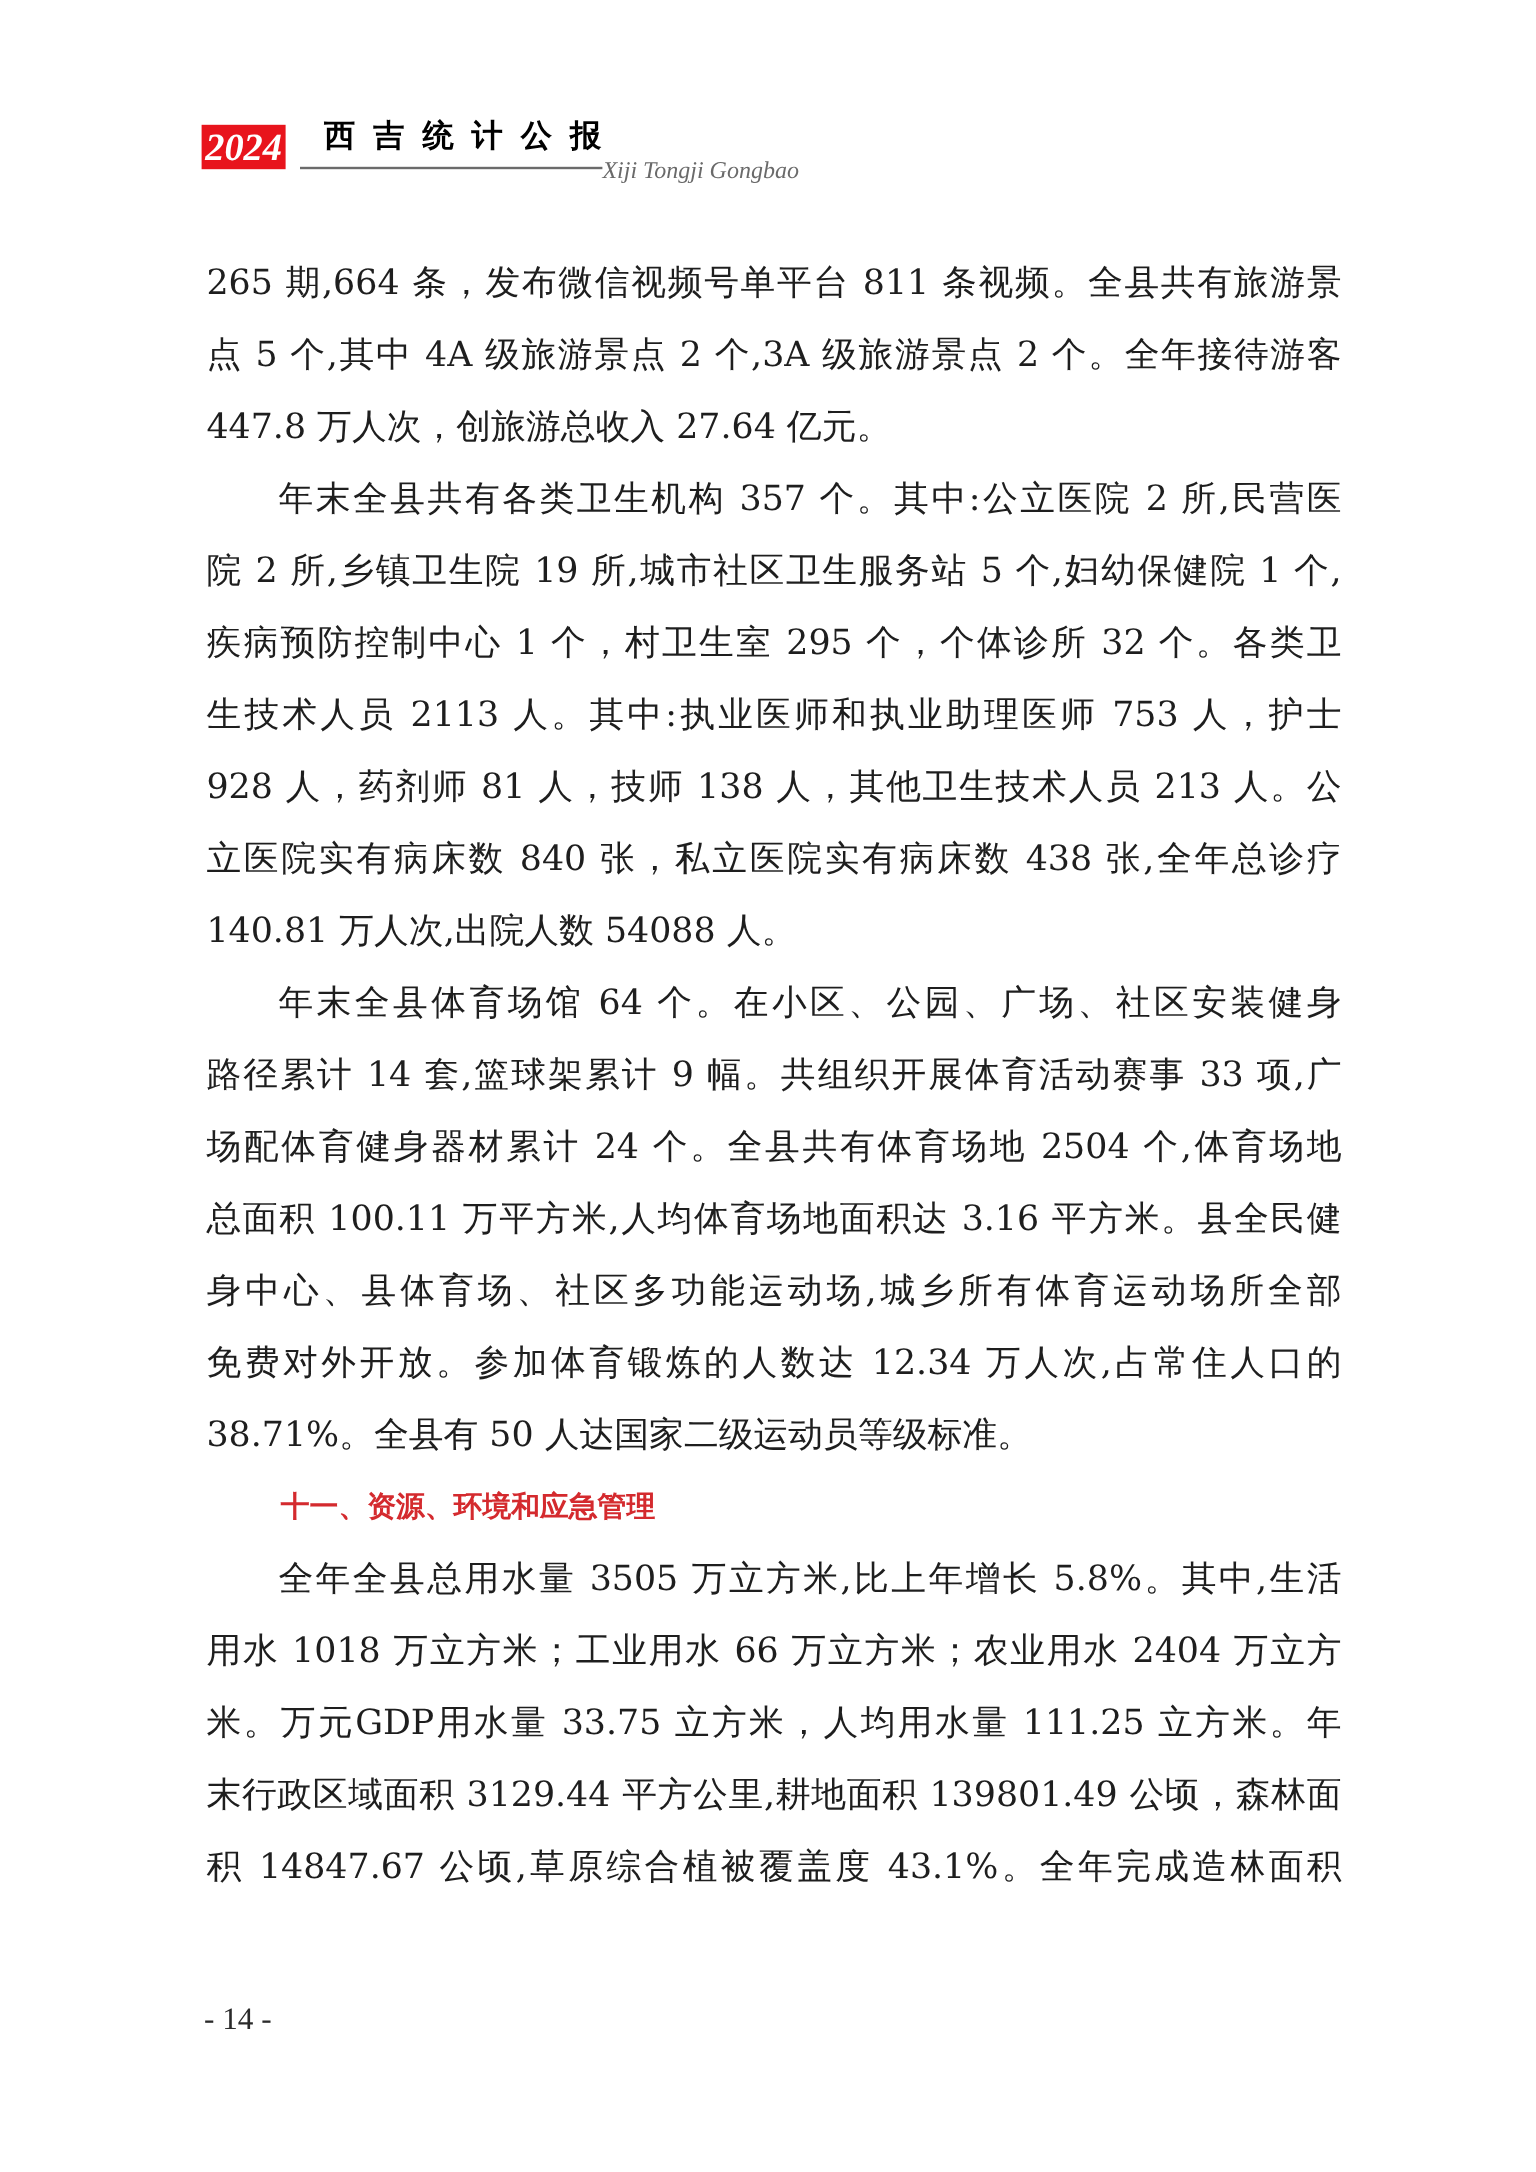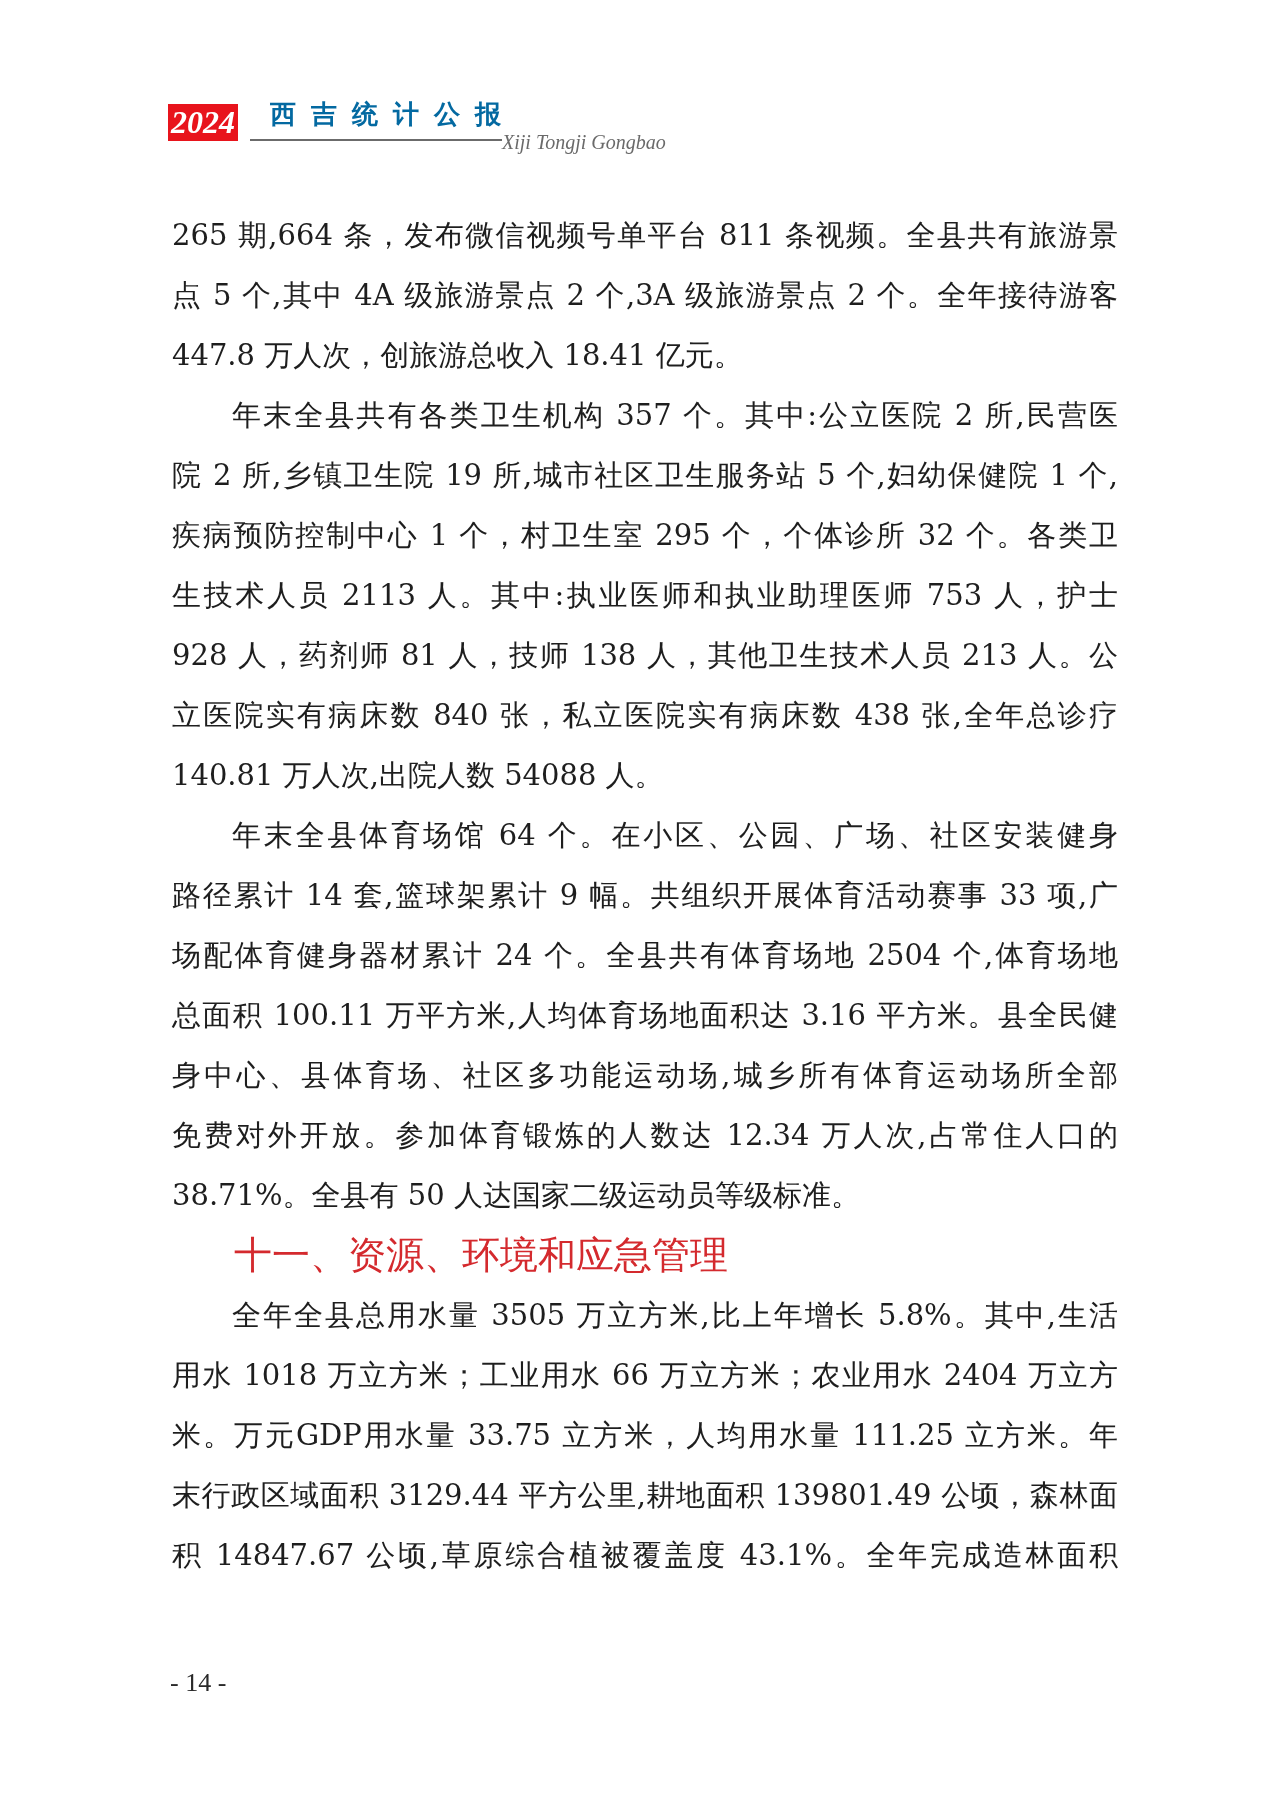--- a/index.html
+++ b/index.html
@@ -9,41 +9,41 @@
   }
   .header { position: absolute; left: 0; top: 0; width: 1280px; height: 180px; }
   .year-box {
     position: absolute; left: 168px; top: 104px; width: 70px; height: 37px;
     background: #e8141c; color: #fff; font-family: "Liberation Serif", serif;
     font-weight: bold; font-style: italic; font-size: 32px; line-height: 37px; text-align: center;
     letter-spacing: 0px;
   }
   .title-cn {
     position: absolute; left: 270px; top: 98px; width: 235px; height: 32px;
-    color: #0369a1; font-family: "DejaVu Serif", serif; font-weight: bold; font-size: 26px;
+    color: #000000; font-family: "DejaVu Serif", serif; font-weight: bold; font-size: 26px;
     line-height: 32px; letter-spacing: 15px; white-space: nowrap;
   }
   .header-rule {
     position: absolute; left: 250px; top: 139px; width: 252px; height: 2px; background: #6b6b6b;
   }
   .subtitle-en {
     position: absolute; left: 502px; top: 131px; color: #6a6a6a;
     font-family: "Liberation Serif", serif; font-style: italic; font-size: 20px; line-height: 22px; white-space: nowrap;
   }
   .body { position: absolute; left: 172px; top: 205px; width: 946px; }
   .line {
     height: 60px; line-height: 60px; font-size: 29px; white-space: nowrap;
     text-align: justify; text-align-last: justify; font-family: "DejaVu Serif", "Liberation Serif", serif;
     color: #1e1e1e;
   }
   .line.last { text-align: left; text-align-last: left; }
   .line.indent { padding-left: 60px; }
   .heading {
-    height: 60px; line-height: 60px; font-size: 38px; padding-left: 62px;
-    color: #d42a2e; font-family: "DejaVu Sans", sans-serif; font-weight: normal; white-space: nowrap;
+    height: 60px; line-height: 60px; font-size: 24px; padding-left: 62px;
+    color: #d42a2e; font-family: "DejaVu Sans", sans-serif; font-weight: bold; white-space: nowrap;
   }
   .page-number {
     position: absolute; left: 170px; top: 1666px; height: 34px; line-height: 34px;
     font-family: "Liberation Serif", serif; font-size: 26px; color: #2a2a2a; white-space: pre;
   }
 </style>
 </head>
 <body>
 
 <div class="header">
@@ -51,21 +51,21 @@
   <div class="title-cn">西吉统计公报</div>
   <div class="header-rule"></div>
   <div class="subtitle-en">Xiji Tongji Gongbao</div>
 </div>
 
 <div class="body">
 
   <div>
     <div class="line">265 期,664 条，发布微信视频号单平台 811 条视频。全县共有旅游景</div>
     <div class="line">点 5 个,其中 4A 级旅游景点 2 个,3A 级旅游景点 2 个。全年接待游客</div>
-    <div class="line last">447.8 万人次，创旅游总收入 18.41 亿元。</div>
+    <div class="line last">447.8 万人次，创旅游总收入 27.64 亿元。</div>
   </div>
 
   <div>
     <div class="line indent">年末全县共有各类卫生机构 357 个。其中:公立医院 2 所,民营医</div>
     <div class="line">院 2 所,乡镇卫生院 19 所,城市社区卫生服务站 5 个,妇幼保健院 1 个,</div>
     <div class="line">疾病预防控制中心 1 个，村卫生室 295 个，个体诊所 32 个。各类卫</div>
     <div class="line">生技术人员 2113 人。其中:执业医师和执业助理医师 753 人，护士</div>
     <div class="line">928 人，药剂师 81 人，技师 138 人，其他卫生技术人员 213 人。公</div>
     <div class="line">立医院实有病床数 840 张，私立医院实有病床数 438 张,全年总诊疗</div>
     <div class="line last">140.81 万人次,出院人数 54088 人。</div>

